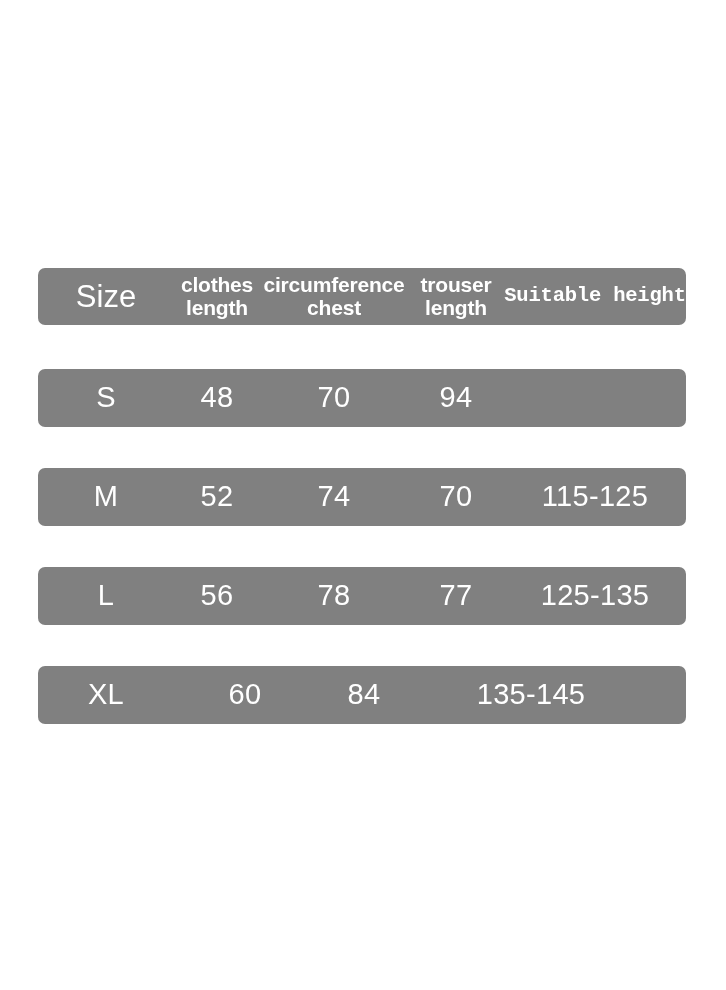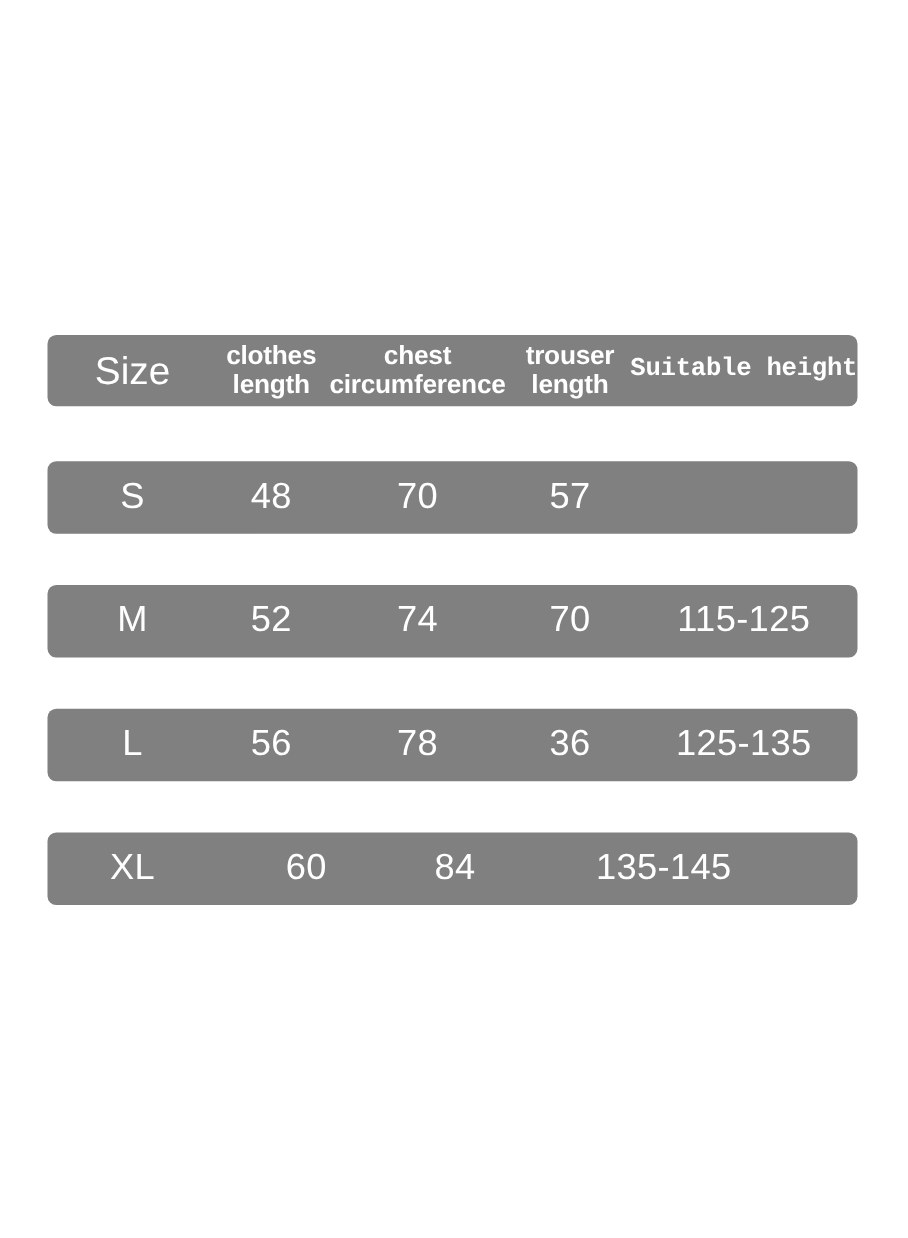--- a/index.html
+++ b/index.html
@@ -97,54 +97,54 @@
     <div class="cell col-size">
       <span class="hdr-line">Size</span>
     </div>
 
     <div class="cell col-clothes">
       <span class="hdr-line">clothes</span>
       <span class="hdr-line">length</span>
     </div>
 
     <div class="cell col-chest">
+      <span class="hdr-line">circumference</span>
       <span class="hdr-line">chest</span>
-      <span class="hdr-line">circumference</span>
     </div>
 
     <div class="cell col-trouser">
       <span class="hdr-line">trouser</span>
       <span class="hdr-line">length</span>
     </div>
 
     <div class="cell col-height">
       <span class="hdr-line">Suitable height</span>
     </div>
   </div>
 
   <div class="chart-row data-row">
     <div class="cell col-size">S</div>
     <div class="cell col-clothes">48</div>
     <div class="cell col-chest">70</div>
-    <div class="cell col-trouser">57</div>
+    <div class="cell col-trouser">94</div>
   </div>
 
   <div class="chart-row data-row">
     <div class="cell col-size">M</div>
     <div class="cell col-clothes">52</div>
     <div class="cell col-chest">74</div>
     <div class="cell col-trouser">70</div>
     <div class="cell col-height">115-125</div>
   </div>
 
   <div class="chart-row data-row">
     <div class="cell col-size">L</div>
     <div class="cell col-clothes">56</div>
     <div class="cell col-chest">78</div>
-    <div class="cell col-trouser">36</div>
+    <div class="cell col-trouser">77</div>
     <div class="cell col-height">125-135</div>
   </div>
 
   <div class="chart-row data-row last-row">
     <div class="cell col-size">XL</div>
     <div class="cell col-clothes">60</div>
     <div class="cell col-trouser">84</div>
     <div class="cell col-height">135-145</div>
   </div>
 

